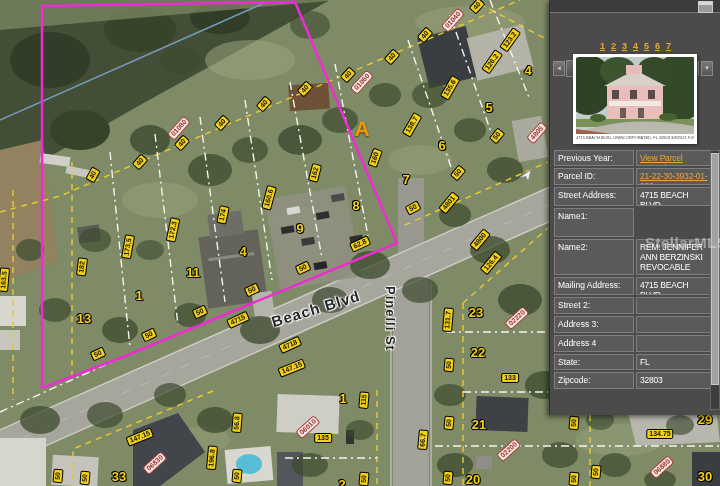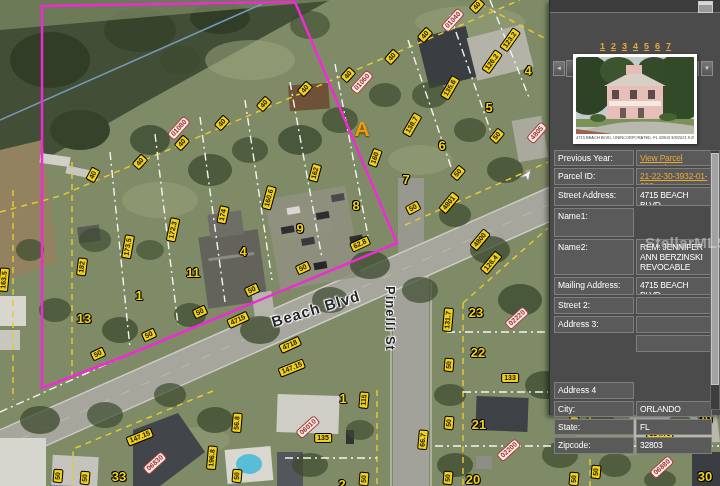--- a/index.html
+++ b/index.html
@@ -361,26 +361,22 @@
         </div>
         <div class="row">
           <div class="lab" style="height: 11px;">Street 2:</div>
           <div class="val" style="height: 11px;"></div>
         </div>
         <div class="row">
           <div class="lab" style="height: 11px;">Address 3:</div>
           <div class="val" style="height: 11px;"></div>
         </div>
         <div class="row">
-          <div class="lab" style="height: 11px; margin-top: 47px;">Address 4</div>
+          <div class="lab" style="height: 11px;">Address 4</div>
           <div class="val" style="height: 11px;"></div>
-        </div>
-        <div class="row">
-          <div class="lab" style="height: 10px;">City:</div>
-          <div class="val" style="height: 10px;">ORLANDO</div>
         </div>
         <div class="row">
           <div class="lab" style="height: 10px;">State:</div>
           <div class="val" style="height: 10px;">FL</div>
         </div>
         <div class="row">
           <div class="lab" style="height: 11px;">Zipcode:</div>
           <div class="val" style="height: 11px;">32803</div>
         </div>
       </div>

